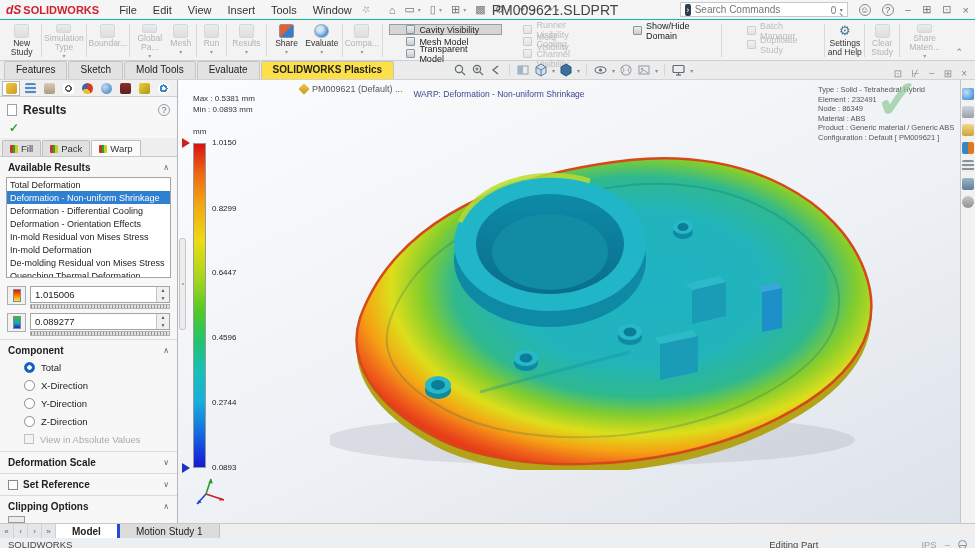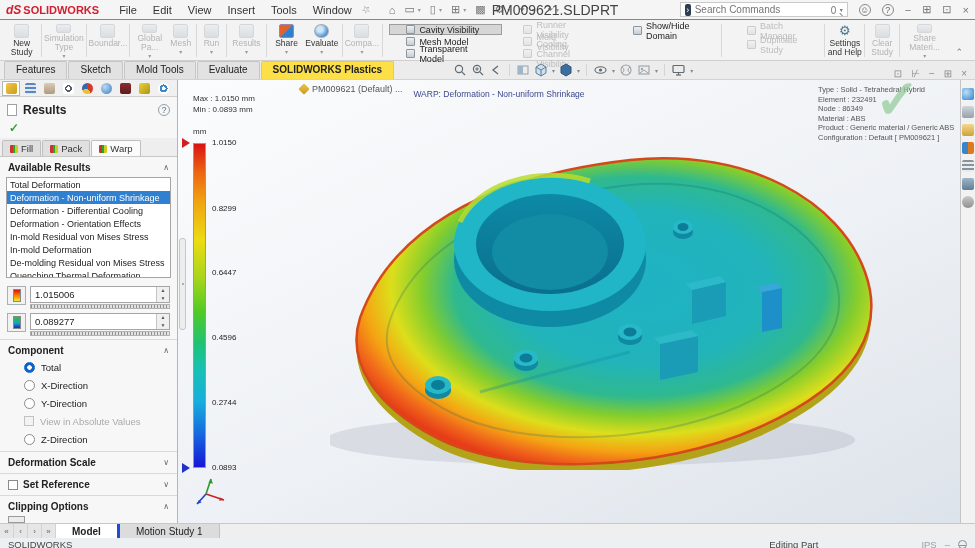--- a/index.html
+++ b/index.html
@@ -497,26 +497,26 @@
         </div>
       <div class="optrow">
           <span class="rdo"></span>
           <span>X-Direction</span>
         </div>
       <div class="optrow">
           <span class="rdo"></span>
           <span>Y-Direction</span>
         </div>
       <div class="optrow">
+          <span class="rdo"></span>
+          <span>Z-Direction</span>
+        </div>
+      <div class="optrow">
           <span class="chk dis"></span>
           <span class="dislab">View in Absolute Values</span>
-        </div>
-      <div class="optrow">
-          <span class="rdo"></span>
-          <span>Z-Direction</span>
         </div>
 
       <div class="hr"></div>
       <div class="sechdr">
           <span>Deformation Scale</span>
           <span class="chev">∨</span>
         </div>
       <div class="hr"></div>
       <div class="sechdr">
           <span style="display:flex;align-items:center;gap:5px">
@@ -534,21 +534,21 @@
     </div>
 
     <div class="viewport">
       <div class="split"></div>
       <div class="treeroot">
           <span class="partico"></span>
           <span>PM009621 (Default) ...</span>
         </div>
       <div class="vpheader">WARP: Deformation - Non-uniform Shrinkage</div>
 
-      <div class="lgmax"><span>Max : 1.0150 mm</span><br><span>Min : 0.0893 mm</span></div>
+      <div class="lgmax"><span>Max : 0.5381 mm</span><br><span>Min : 0.0893 mm</span></div>
       <div class="lgunit">mm</div>
       <span class="tri red"></span>
       <span class="tri blue"></span>
       <div class="lgbar"></div>
       <span class="lgtick" style="top:58px">1.0150</span>
       <span class="lgtick" style="top:124px">0.8299</span>
       <span class="lgtick" style="top:188px">0.6447</span>
       <span class="lgtick" style="top:253px">0.4596</span>
       <span class="lgtick" style="top:318px">0.2744</span>
       <span class="lgtick" style="top:383px">0.0893</span>

